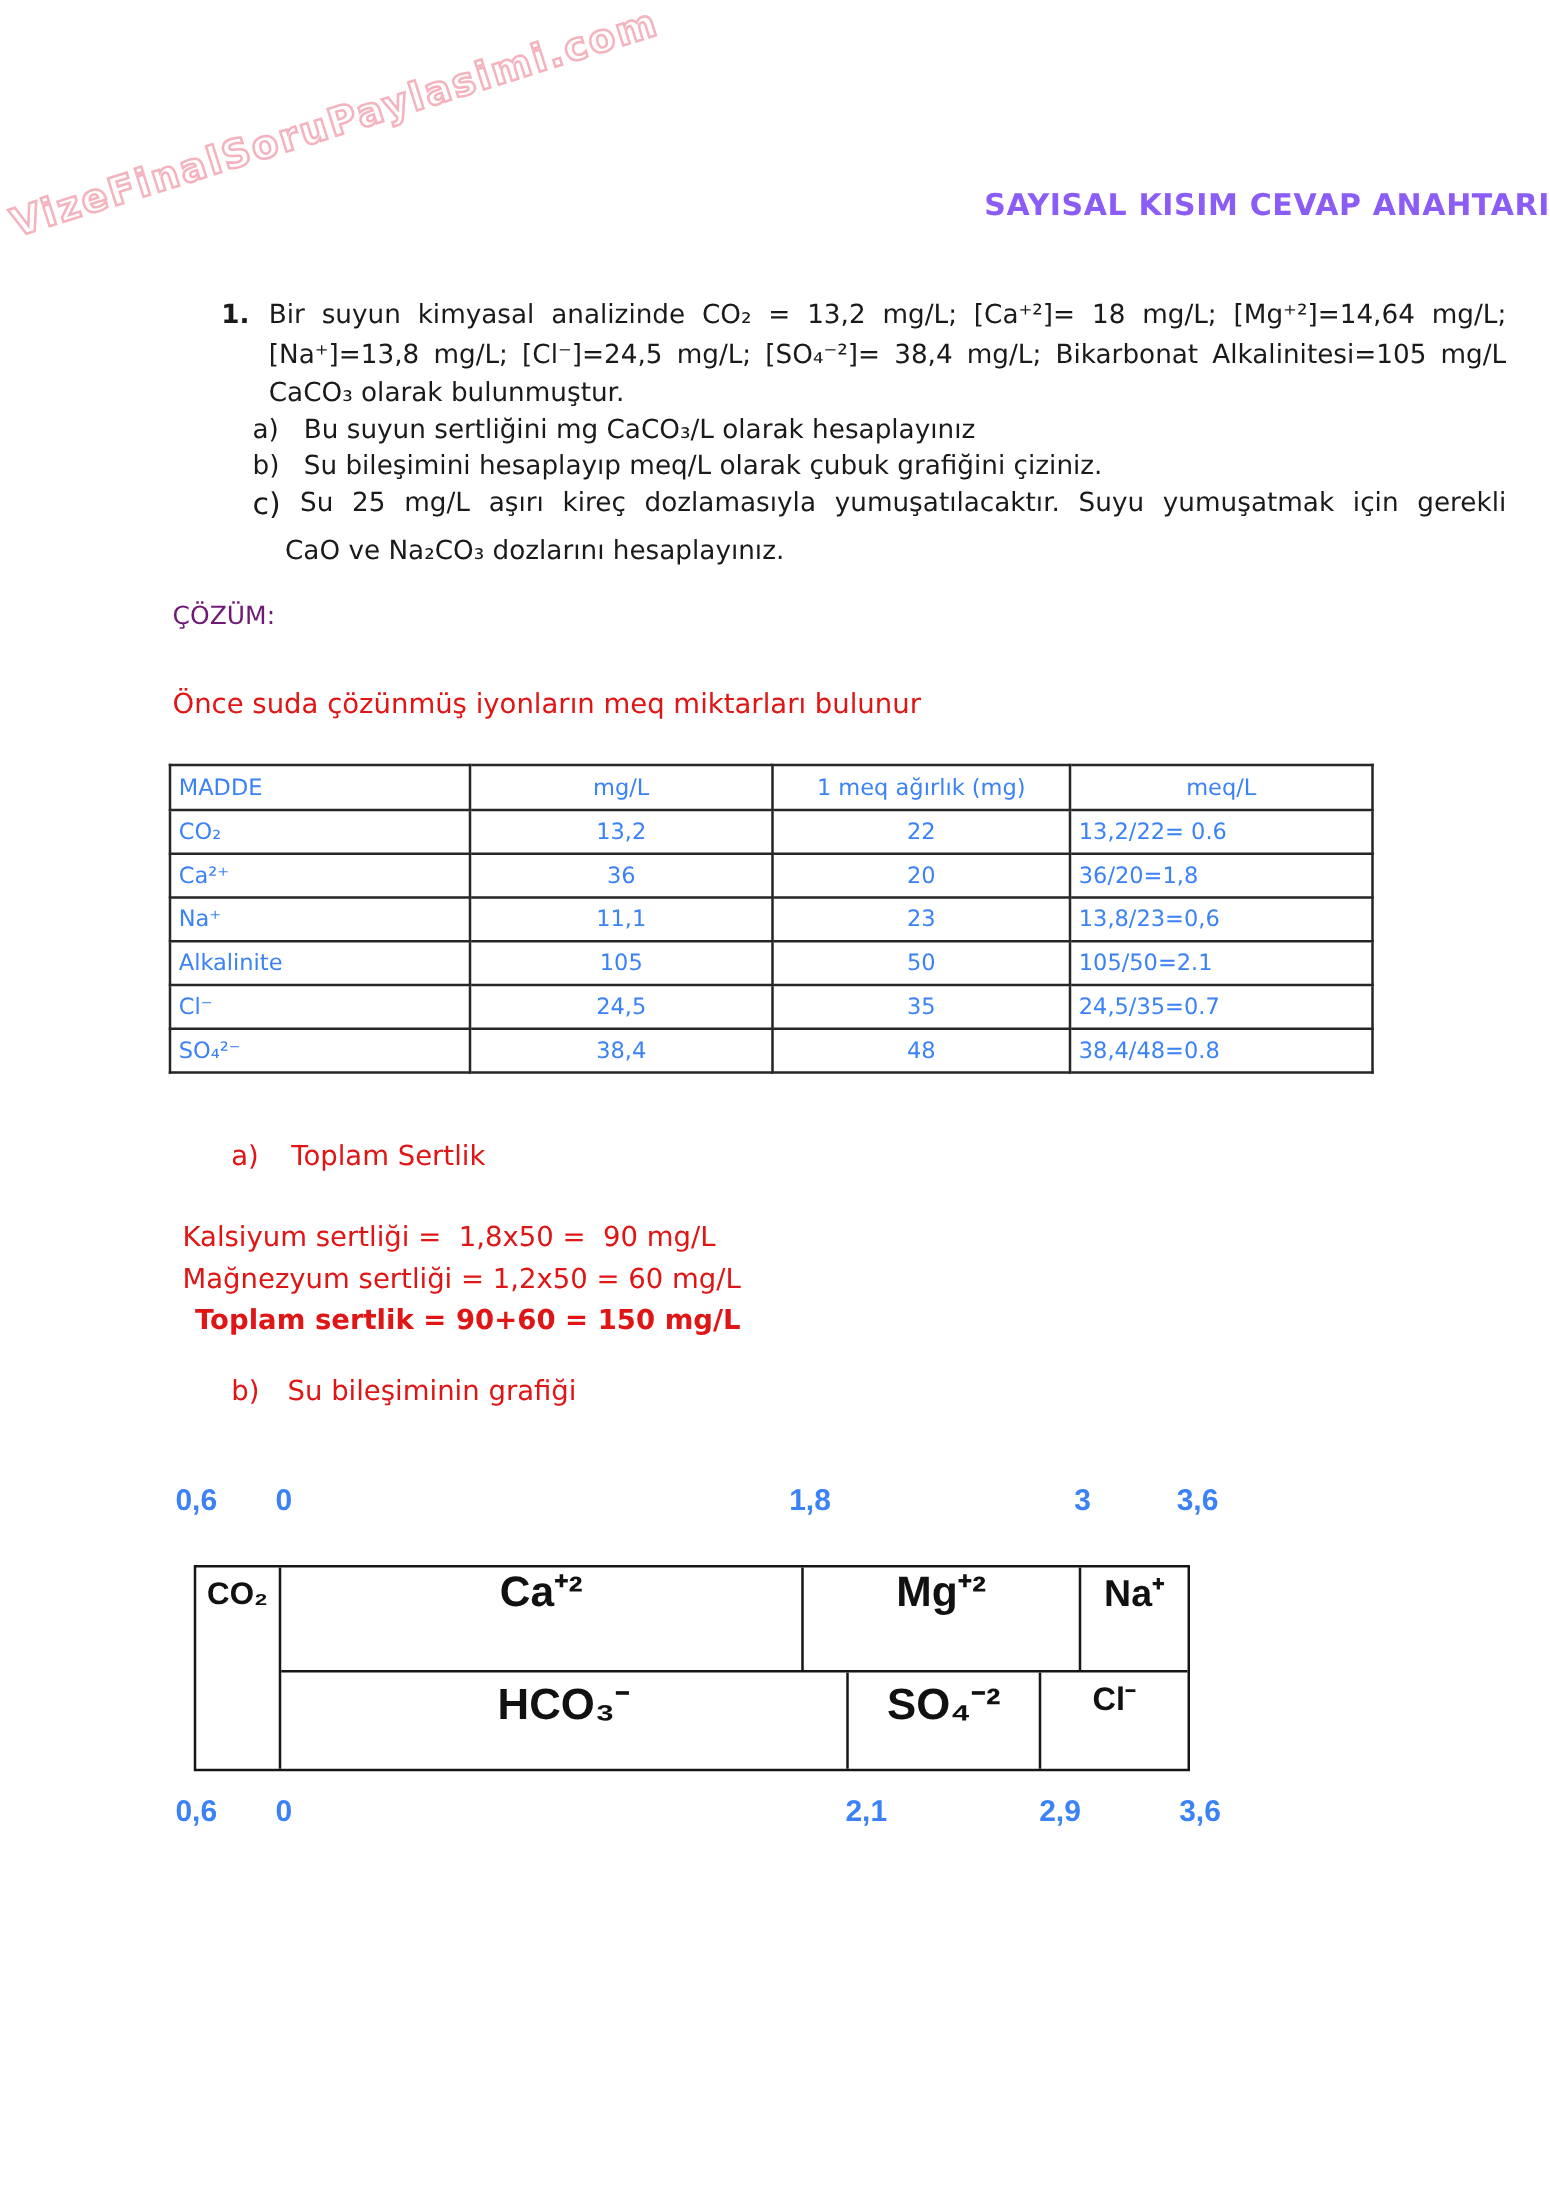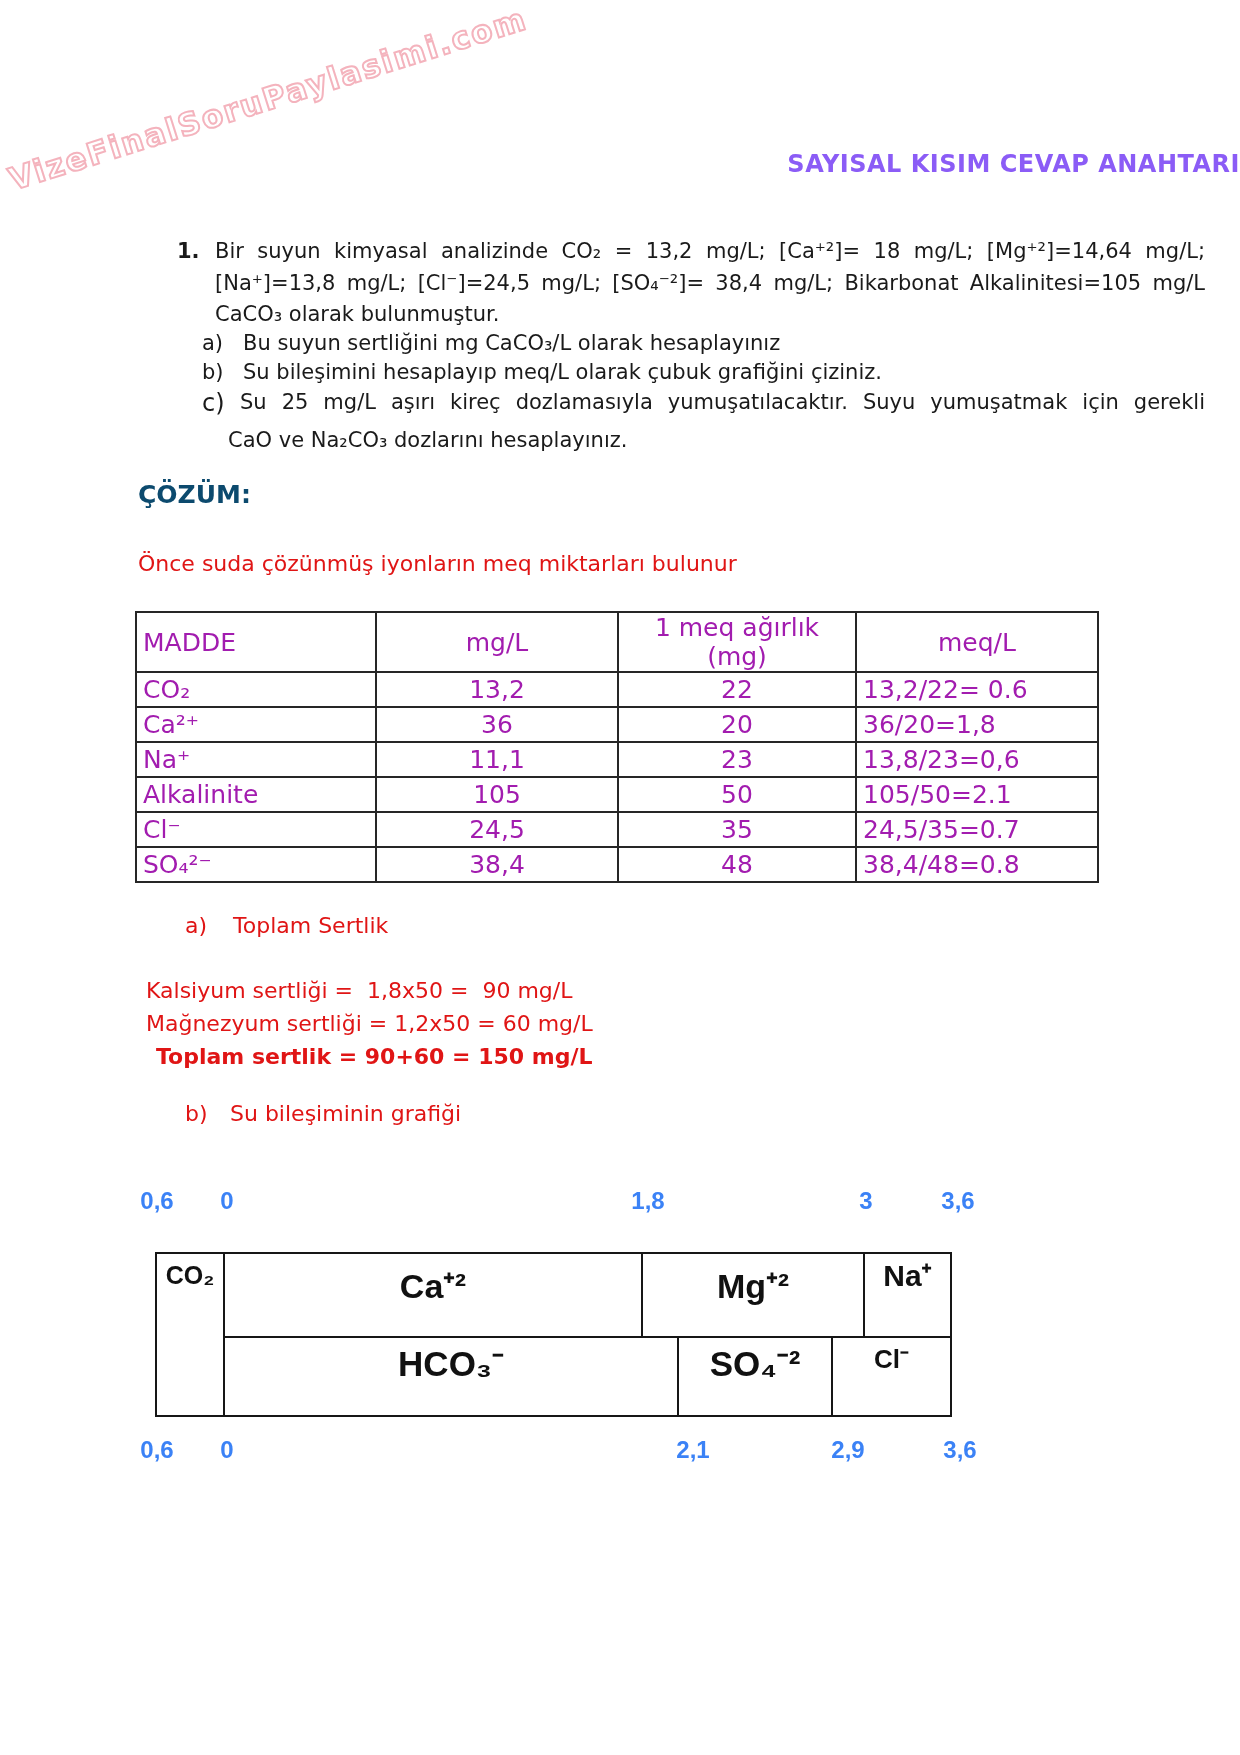--- a/index.html
+++ b/index.html
@@ -19,36 +19,36 @@
   }
   .abs { position:absolute; z-index:2; }
   .title {
     left:0; right:0; top:150px; text-align:right;
     font-size:24px; font-weight:bold; letter-spacing:0.5px; color:#8b5cf6;
   }
   .qtext { font-size:21px; line-height:1.25; color:#1a1a1a; }
   .qnum  { font-weight:bold; }
   .jline { width:990px; text-align:justify; text-align-last:justify; }
   .cline1{ width:965px; text-align:justify; text-align-last:justify; }
-  .cozum { font-size:25px; font-weight:bold; color:#0c4a6e; }
+  .cozum { font-size:20px; font-weight:normal; color:#701a75; }
   .red   { color:#e01515; }
   .sol-intro { font-size:22px; }
   .sec-label { font-size:22px; }
   .sec-title { font-size:22px; }
   .calc  { font-size:22px; white-space:pre; }
   .calc.bold { font-weight:bold; }
 
   
   table.sol {
     position:absolute; left:135px; top:611px; width:962px; z-index:2;
     border-collapse:collapse; table-layout:fixed;
     font-family:"DejaVu Sans", sans-serif;
   }
   table.sol td, table.sol th {
-    border:2px solid #262626; color:#a21caf; font-size:25px;
+    border:2px solid #262626; color:#3b82f6; font-size:18px;
     font-weight:normal; height:33px; padding:0 6px; overflow:hidden;margin-left:15px;
   }
   table.sol tr.hdr td { height:34px; }
   td.l { text-align:left; padding-left:12px; }
   td.c { text-align:center; }
   td.l4 { text-align:left; padding-left:14px; }
 
   
   .scale-num {
     position:absolute; transform:translateX(-50%); z-index:2;
@@ -64,21 +64,21 @@
     position:absolute; left:0; top:0; bottom:0; width:66px;
     border-right:2px solid #161616;
   }
   .crow { position:absolute; left:68px; right:0; display:flex; }
   .crow.top { top:0; height:82px; border-bottom:2px solid #161616; }
   .crow.bot { top:84px; bottom:0; }
   .seg { box-sizing:content-box; }
   .seg.brd { border-right:2px solid #161616; }
   .clabel { display:block; text-align:center; font-weight:bold; line-height:1.1; }
   .lab-co2 { font-size:25px; padding-top:8px; }
-  .lab-ca, .lab-mg { font-size:34px; padding-top:14px; }
+  .lab-ca, .lab-mg { font-size:34px; padding-top:2px; }
   .lab-na { font-size:30px; padding-top:5px; }
   .lab-hco3, .lab-so4 { font-size:35px; padding-top:7px; }
   .lab-cl { font-size:26px; padding-top:7px; }
 </style>
 </head>
 <body>
 
 <div class="page">
 
   <div class="watermark">VizeFinalSoruPaylasimi.com</div>

